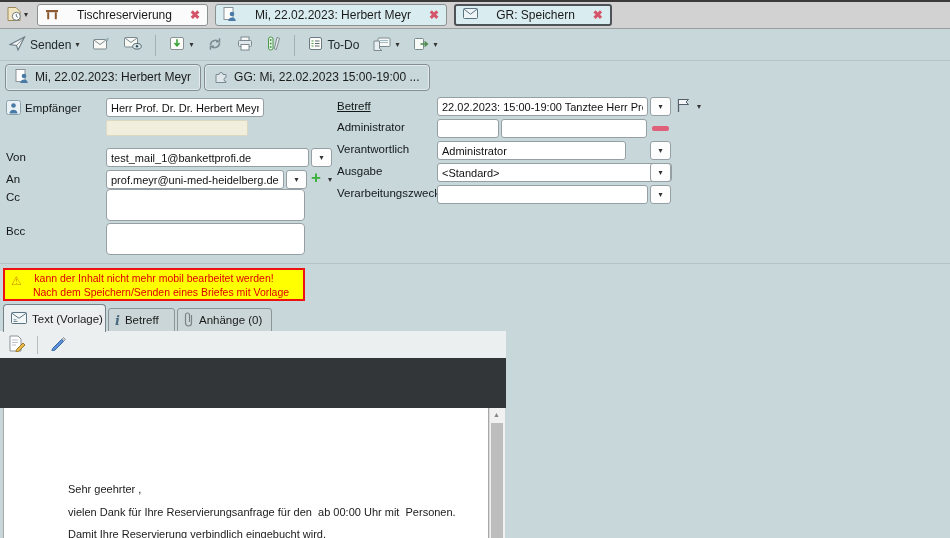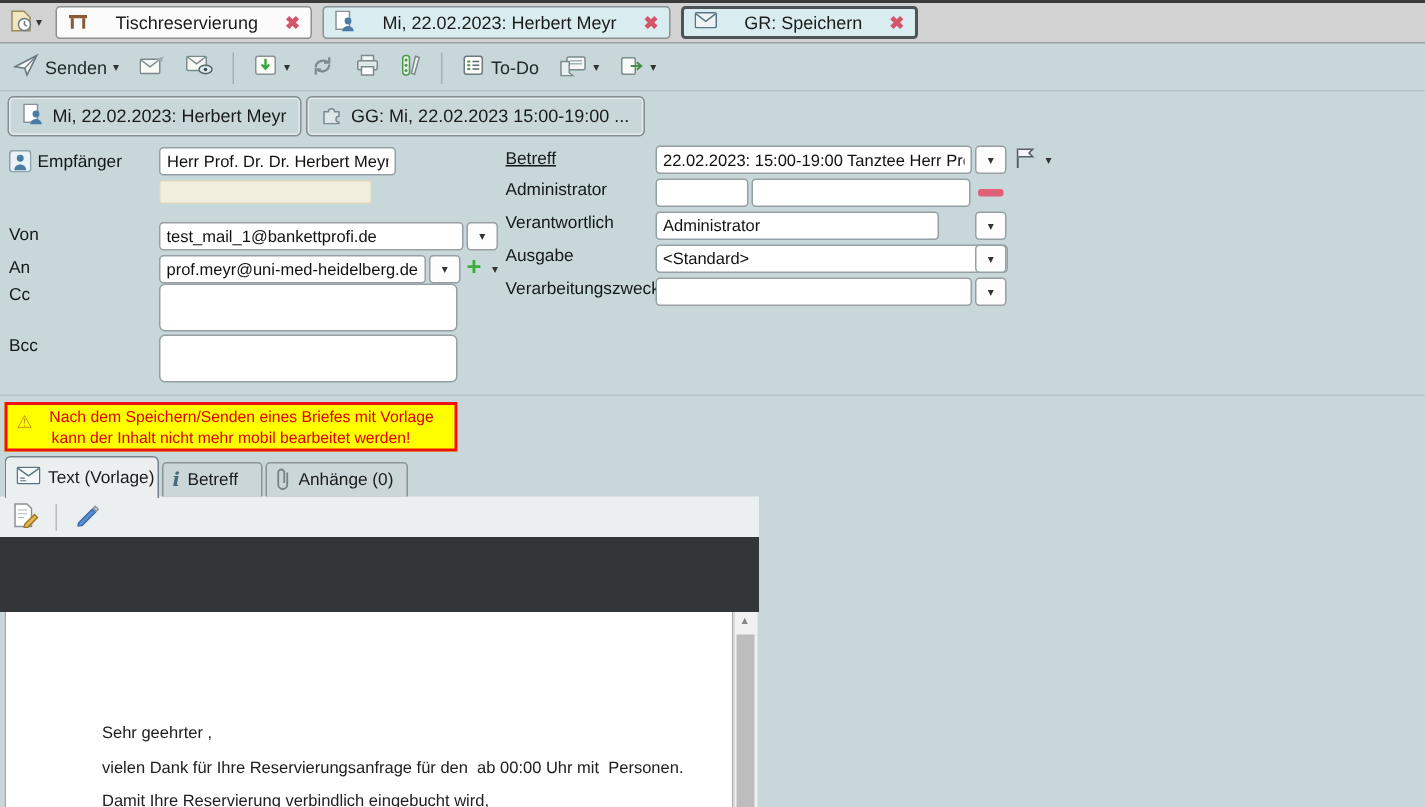--- a/index.html
+++ b/index.html
@@ -302,22 +302,22 @@
   <span class="lbl" style="left:337px;top:187px">Verarbeitungszweck</span>
   <input class="inp" style="left: 437px; top: 185px; width: 211px;">
   <div class="ddbtn" style="left:650px;top:185px">
       <span class="dd">▾</span>
     </div>
 
   <div class="hr" style="top:263px"></div>
 
   <div class="warn">
     <span class="warnicon">⚠</span>
+    <div>kann der Inhalt nicht mehr mobil bearbeitet werden!</div>
     <div style="padding-left:14px">Nach dem Speichern/Senden eines Briefes mit Vorlage</div>
-    <div>kann der Inhalt nicht mehr mobil bearbeitet werden!</div>
   </div>
 
   <div class="ctab active">
     <span>
       <svg width="16" height="12" viewBox="0 0 16 12">
           <rect x="0.5" y="0.5" width="15" height="11" rx="1" fill="#f4f8f8" stroke="#5a7482"></rect>
           <path d="M1 1.3l7 5 7-5" fill="none" stroke="#5a7482"></path>
           <path d="M2.5 9.5h4M2.5 7.8h3" stroke="#5a7482" stroke-width="0.8"></path>
         </svg>
     </span>

